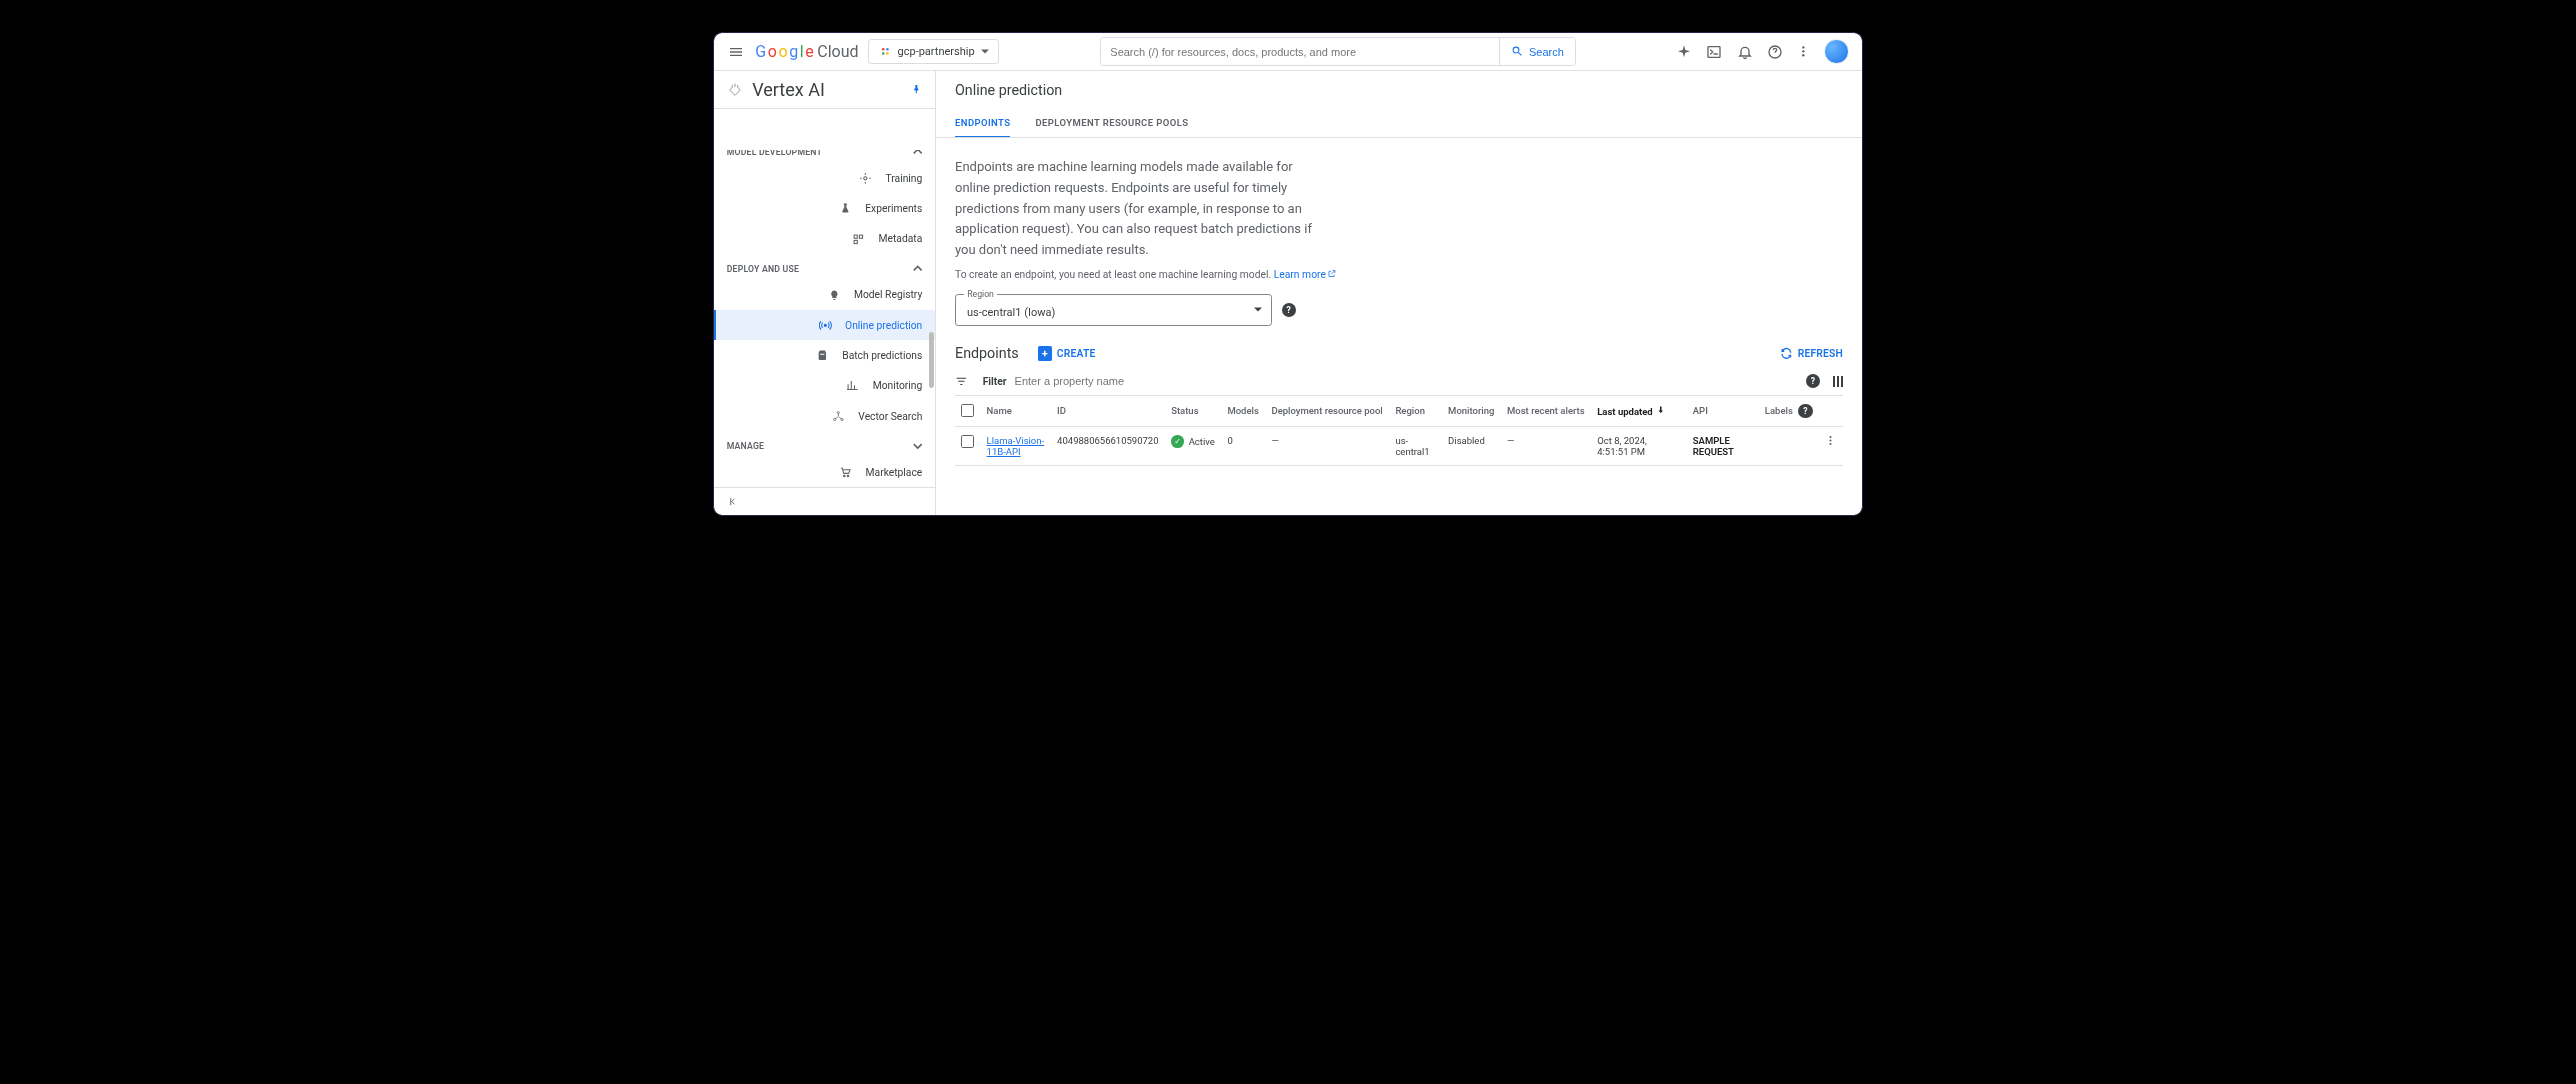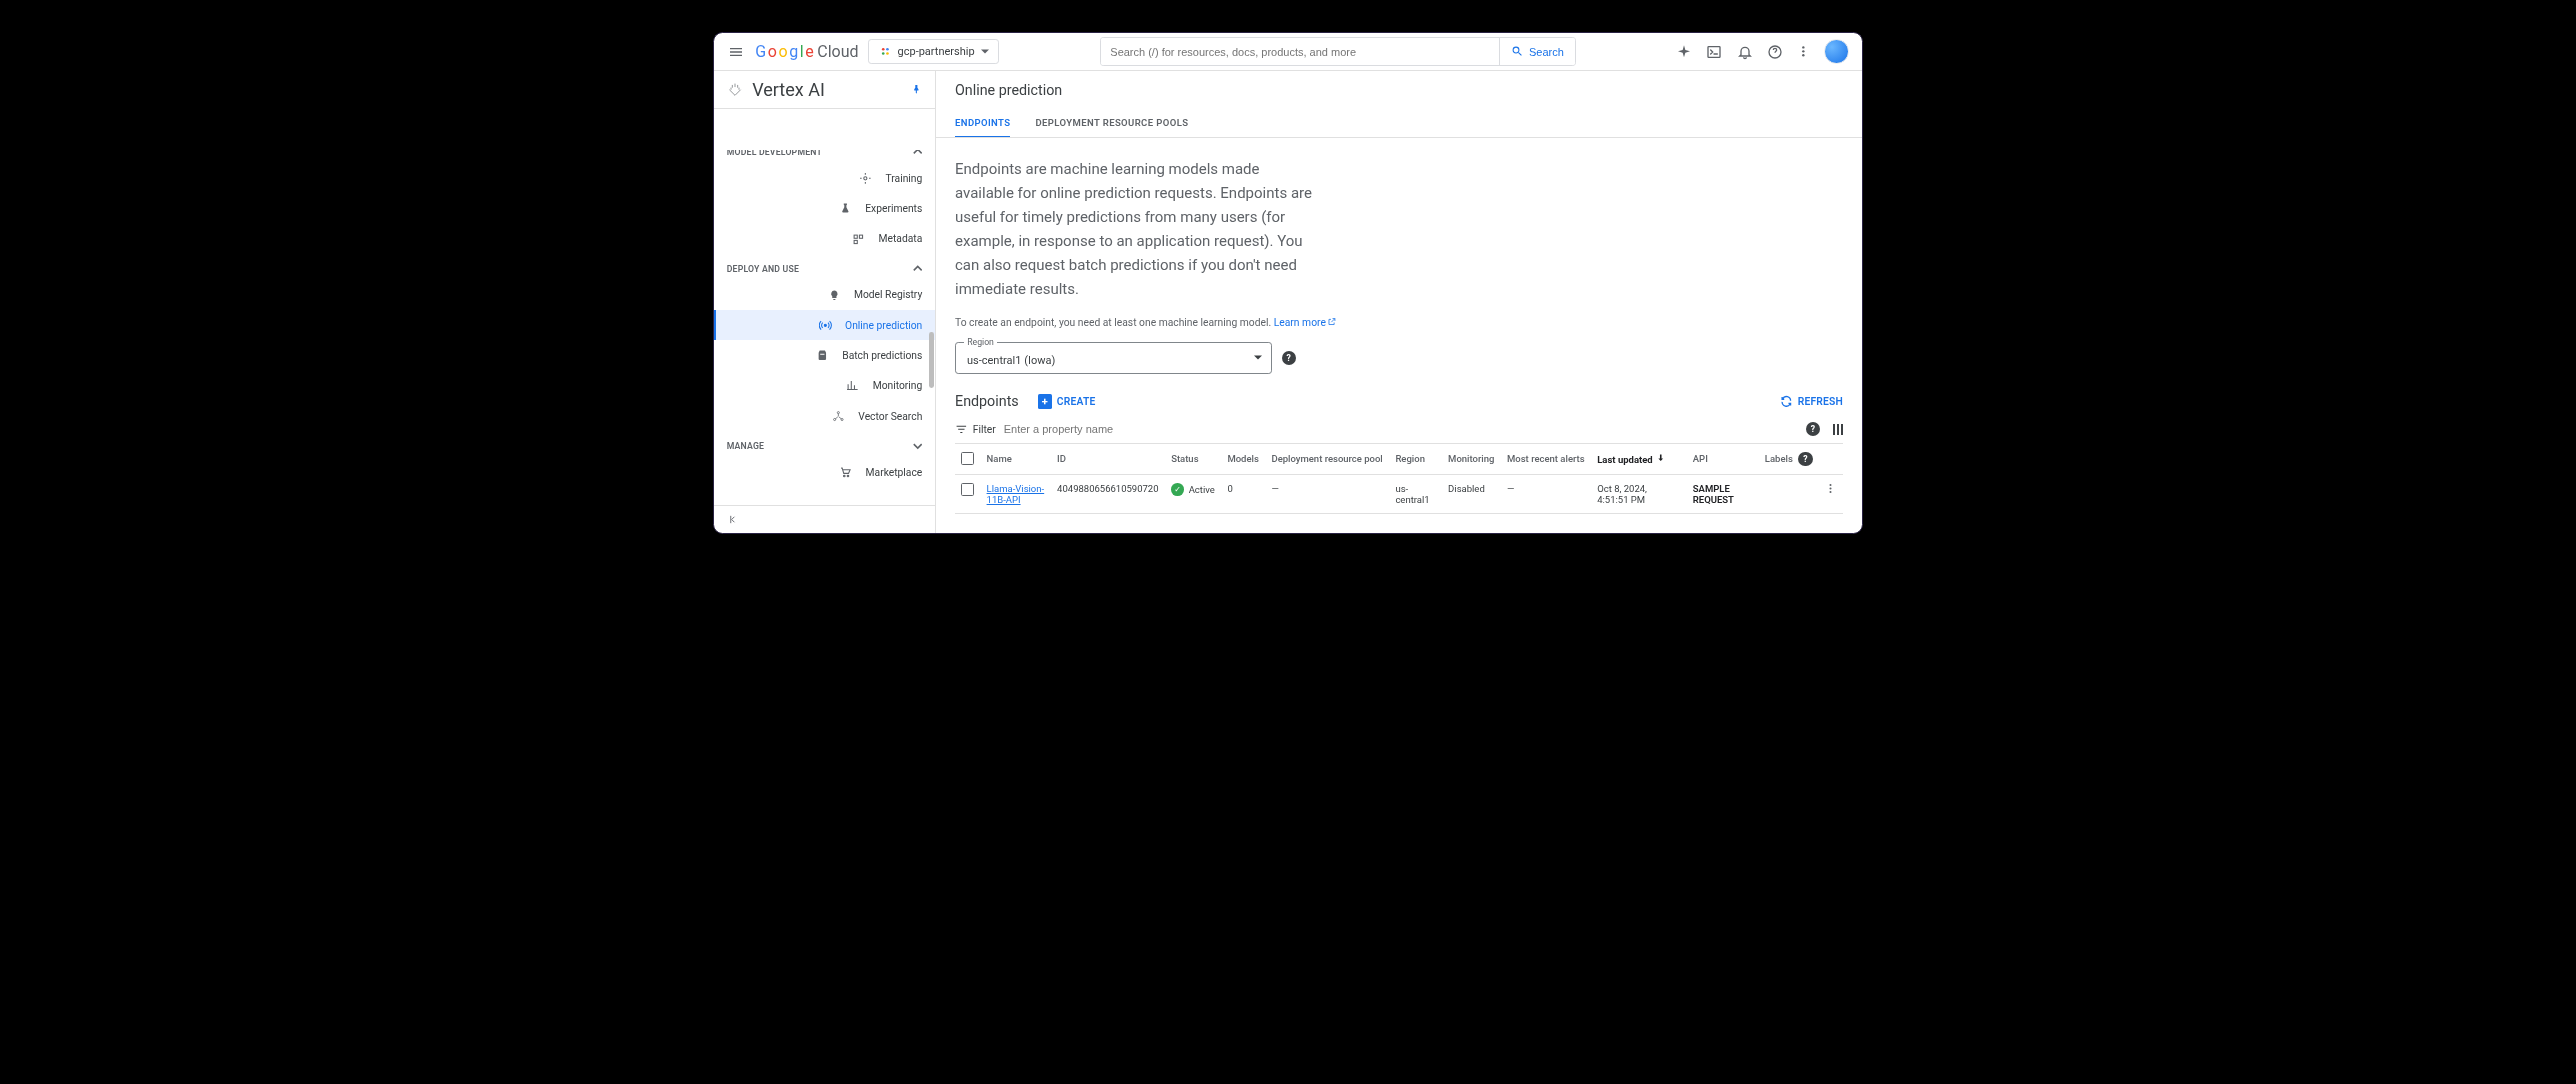--- a/index.html
+++ b/index.html
@@ -33,37 +33,37 @@
 .side-item .sicon { width:14.3px; height:14.3px; color:#5f6368; display:flex; align-items:center; justify-content:center; }
 .side-item.active .sicon { color:#1a73e8; }
 .sidebar-collapse { border-top:0.8px solid #e0e0e0; padding:8px 14.3px; color:#5f6368; cursor:pointer; }
 .scroll-thumb { position:absolute; right:0.8px; top:182px; width:4.8px; height:56px; background:#bdbdbd; border-radius:2.4px; }
 .main { flex:1; display:flex; flex-direction:column; }
 .main-title { font-size:14.3px; color:#3c4043; padding:11px 19px; }
 .tabs { display:flex; border-bottom:0.8px solid #e0e0e0; padding:0 19px; gap:25px; }
 .tab { padding:8px 0; font-size:9.5px; font-weight:600; letter-spacing:0.4px; color:#5f6368; cursor:pointer; border-bottom:1.6px solid transparent; }
 .tab.active { color:#1a73e8; border-bottom-color:#1a73e8; }
 .content { padding:19px; }
-.desc { font-size:15px; color:#5f6368; line-height:1.6; max-width:365px; margin-bottom:15px; }
+.desc { font-size:13px; color:#5f6368; line-height:1.6; max-width:365px; margin-bottom:7px; }
 .desc2 { font-size:10.3px; color:#5f6368; margin-bottom:12.7px; }
 .learn-link { color:#1a73e8; text-decoration:none; }
 .ext-icon { display:inline-block; width:9.5px; height:9.5px; margin-left:1.6px; vertical-align:-0.8px; }
 .region-row { display:flex; align-items:center; gap:9.5px; margin-bottom:19px; }
 .region-select { position:relative; border:0.8px solid #80868b; border-radius:3.2px; width:317px; padding:9.5px 11px 6.3px; cursor:pointer; }
 .region-select .lbl { position:absolute; top:-5.6px; left:8px; background:#fff; padding:0 3.2px; font-size:8.7px; color:#5f6368; }
 .region-select .val { font-size:11px; color:#3c4043; }
 .region-select .caret { position:absolute; right:9.5px; top:50%; transform:translateY(-50%); }
 .help-dot { width:14.3px;height:14.3px;border-radius:50%;background:#3c4043;color:#fff;font-size:8.7px;display:flex;align-items:center;justify-content:center;font-weight:bold; cursor:pointer; }
 .section-header { display:flex; align-items:center; gap:19px; margin-bottom:6.3px; }
 .section-title { font-size:14.3px; color:#3c4043; }
 .create-btn { display:flex; align-items:center; gap:4.8px; color:#1a73e8; font-size:10.3px; font-weight:600; cursor:pointer; letter-spacing:0.2px; }
 .create-btn .plus { width:14.3px; height:14.3px; background:#1a73e8; color:#fff; display:flex; align-items:center; justify-content:center; border-radius:1.6px; font-size:11px; font-weight:bold; }
 .refresh-btn { margin-left:auto; display:flex; align-items:center; gap:4.8px; color:#1a73e8; font-size:10.3px; font-weight:600; cursor:pointer; letter-spacing:0.2px; }
 .filter-bar { display:flex; align-items:center; padding:6.3px 0; border-bottom:0.8px solid #e0e0e0; gap:8px; }
-.filter-label { font-size:10.3px; font-weight:400; color:#3c4043; display:flex; align-items:center; gap:5px; }
+.filter-label { font-size:10.3px; font-weight:700; color:#3c4043; display:flex; align-items:center; gap:15px; }
 .filter-input { border:none; outline:none; font-size:11px; flex:1; color:#5f6368; }
 .filter-right { display:flex; align-items:center; gap:12.7px; }
 .cols-icon { display:flex; gap:1.6px; cursor:pointer; }
 .cols-icon span { width:2.4px; height:11px; background:#3c4043; }
 table { width:100%; border-collapse:collapse; font-size:9.5px; }
 th { text-align:left; padding:8px 6.3px; color:#5f6368; font-weight:500; border-bottom:0.8px solid #e0e0e0; white-space:nowrap; }
 th.sorted { font-weight:700; color:#202124; }
 td { padding:8px 6.3px; color:#3c4043; vertical-align:top; border-bottom:0.8px solid #e0e0e0; }
 .checkbox { width:12.7px; height:12.7px; border:1.6px solid #5f6368; border-radius:1.6px; cursor:pointer; }
 .link { color:#1a73e8; text-decoration:underline; cursor:pointer; }

